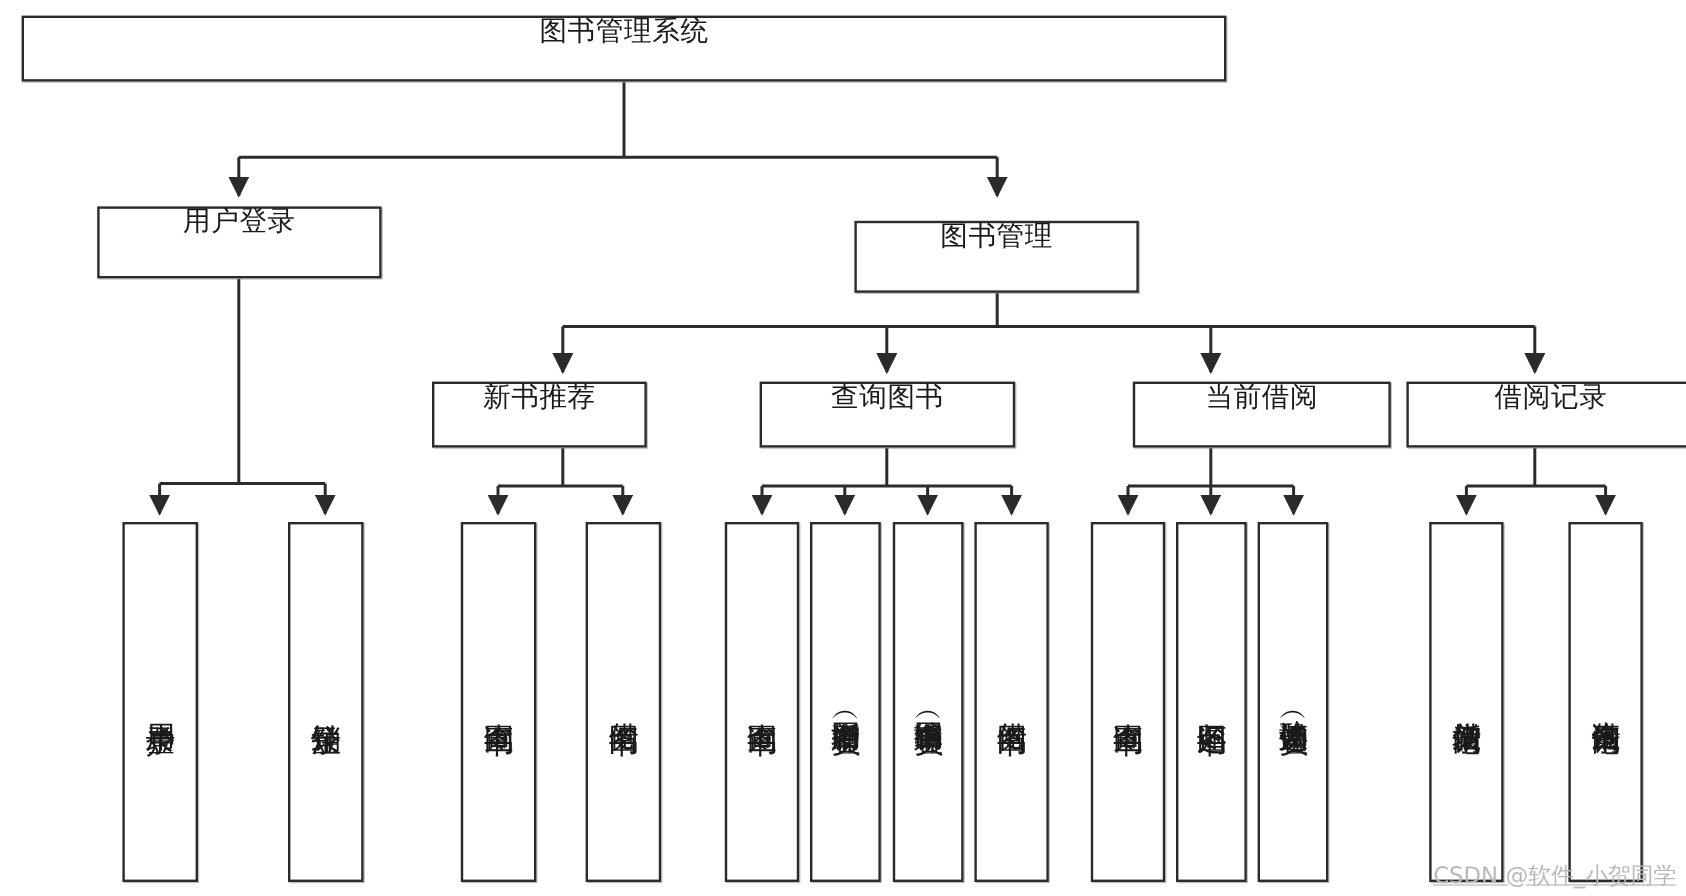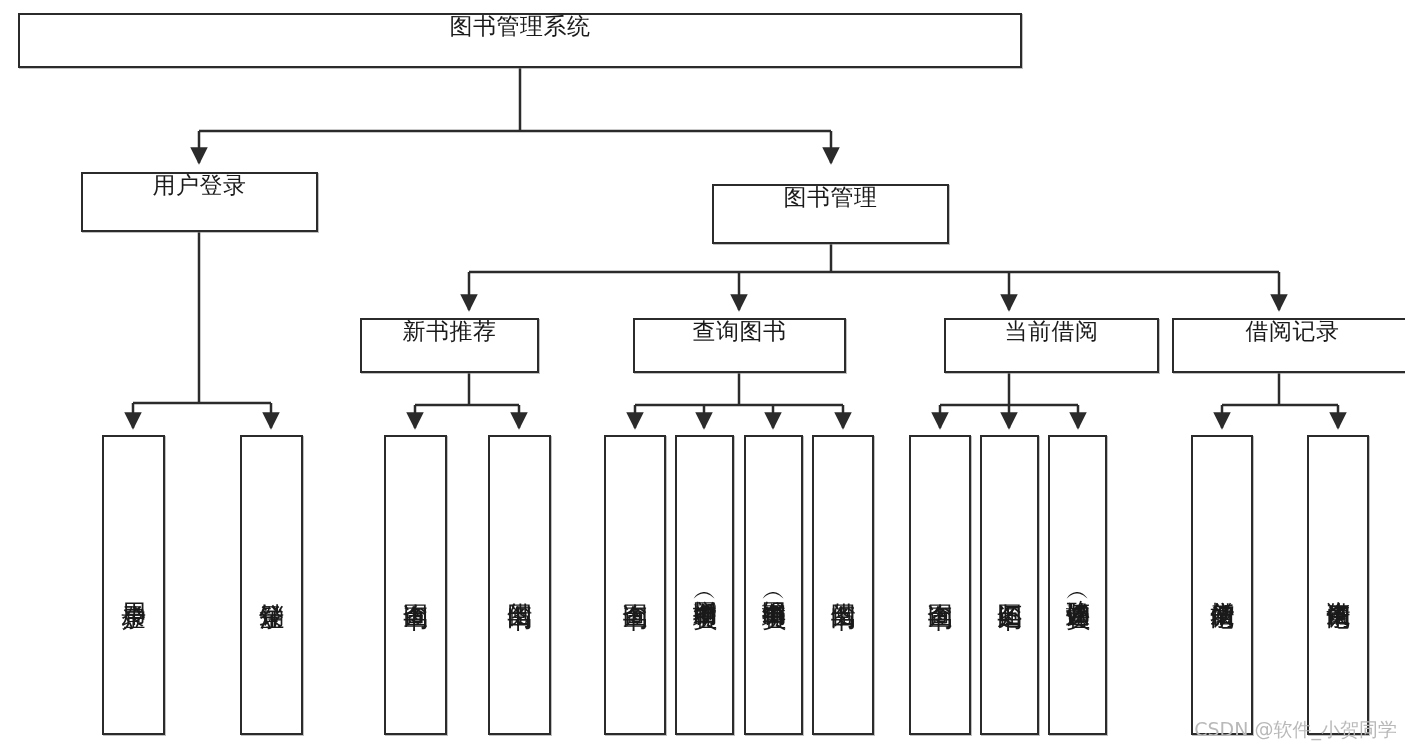--- a/index.html
+++ b/index.html
@@ -63,20 +63,21 @@
     line-height: 1.12;
   }
   #watermark {
     position: absolute;
     right: 8px;
     bottom: 4px;
     font-size: 19px;
     color: #b9b9b9;
     white-space: nowrap;
     font-family: "DejaVu Sans", "Liberation Sans", sans-serif;
+    text-decoration: underline;
   }
 </style>
 </head>
 <body>
 
 <div id="canvas">
 
   <svg class="wires" viewBox="0 0 1405 747" xmlns="http://www.w3.org/2000/svg">
     <defs>
       <marker id="arw" viewBox="0 0 10 10" refX="9" refY="5" markerWidth="7" markerHeight="7" orient="auto-start-reverse">

